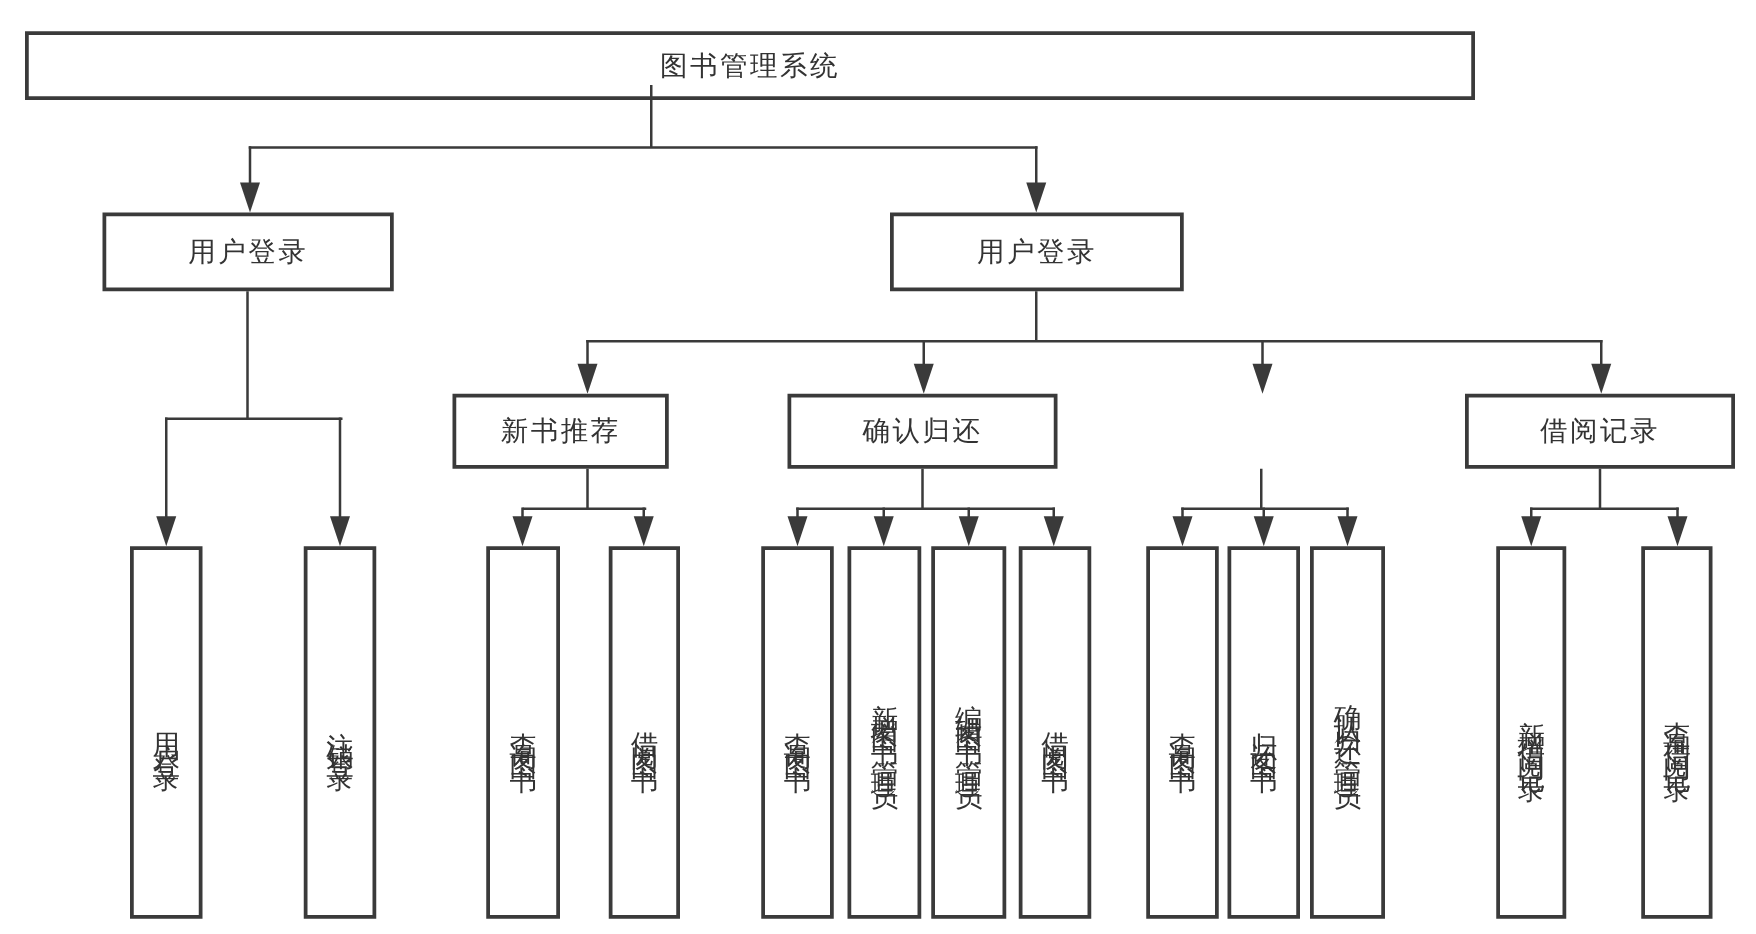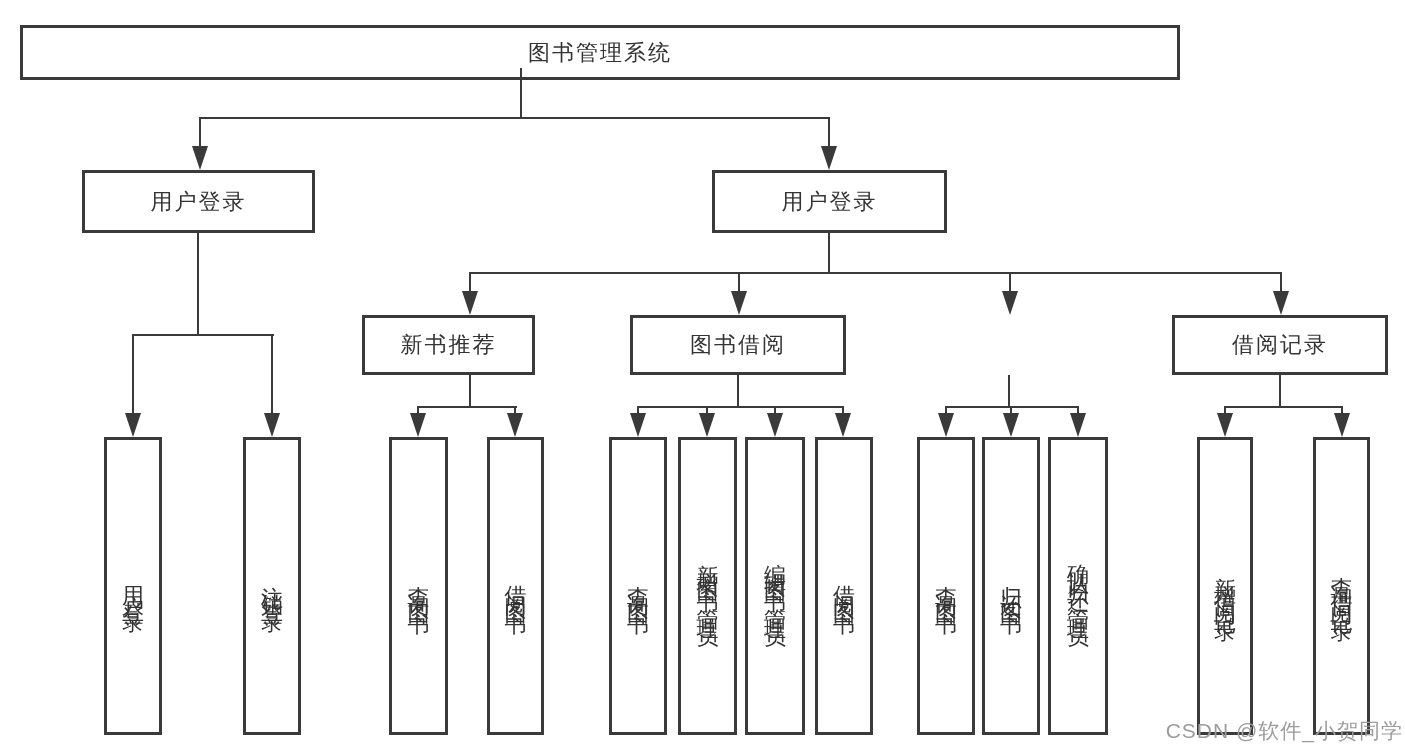--- a/index.html
+++ b/index.html
@@ -94,21 +94,21 @@
   <div class="ah" style="left:731px;top:291px"></div>
   <div class="vl" style="left:1009px;top:272px;height:23px"></div>
   <div class="ah" style="left:1002px;top:291px"></div>
   <div class="vl" style="left:1280px;top:272px;height:23px"></div>
   <div class="ah" style="left:1273px;top:291px"></div>
 
   <div class="box hbox" style="left:362px;top:315px;width:173px;height:60px">
     <span class="lbl">新书推荐</span>
   </div>
   <div class="box hbox" style="left:630px;top:315px;width:216px;height:60px">
-    <span class="lbl">图书借阅</span>
+    <span class="lbl">确认归还</span>
   </div>
   <div class="box hbox" style="left:1172px;top:315px;width:216px;height:60px">
     <span class="lbl">借阅记录</span>
   </div>
 
   <div class="vl" style="left:469px;top:375px;height:33px"></div>
   <div class="hl" style="left:418px;top:406px;width:99px"></div>
   <div class="vl" style="left:417px;top:406px;height:11px"></div>
   <div class="ah" style="left:410px;top:413px"></div>
   <div class="vl" style="left:514px;top:406px;height:11px"></div>
@@ -178,15 +178,14 @@
     <span class="vlbl">确认归还（管理员）</span>
   </div>
 
   <div class="box leaf" style="left:1197px;width:56px">
     <span class="vlbl">新增借阅记录</span>
   </div>
   <div class="box leaf" style="left:1313px;width:57px">
     <span class="vlbl">查询借阅记录</span>
   </div>
 
-  <div class="watermark">CSDN @软件_小贺同学</div>
 
 </div>
 
 </body></html>

